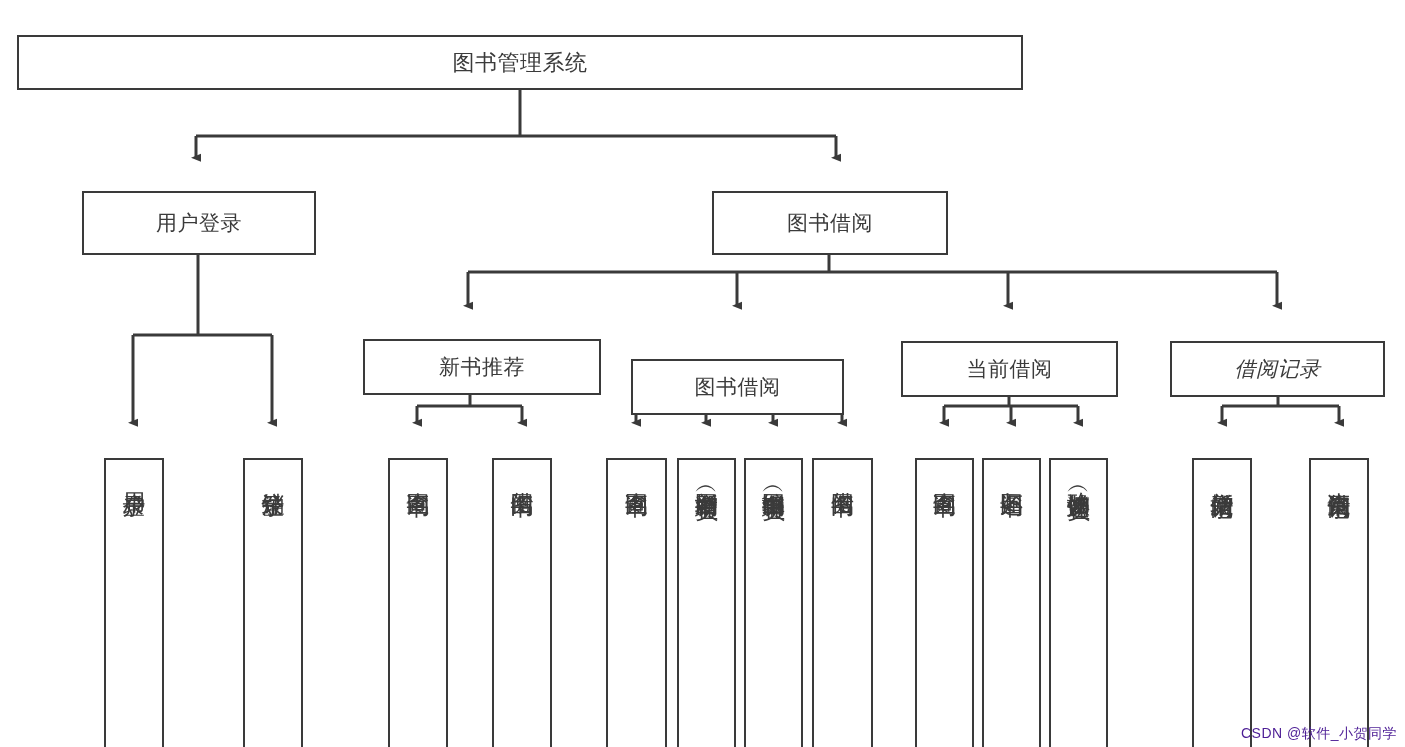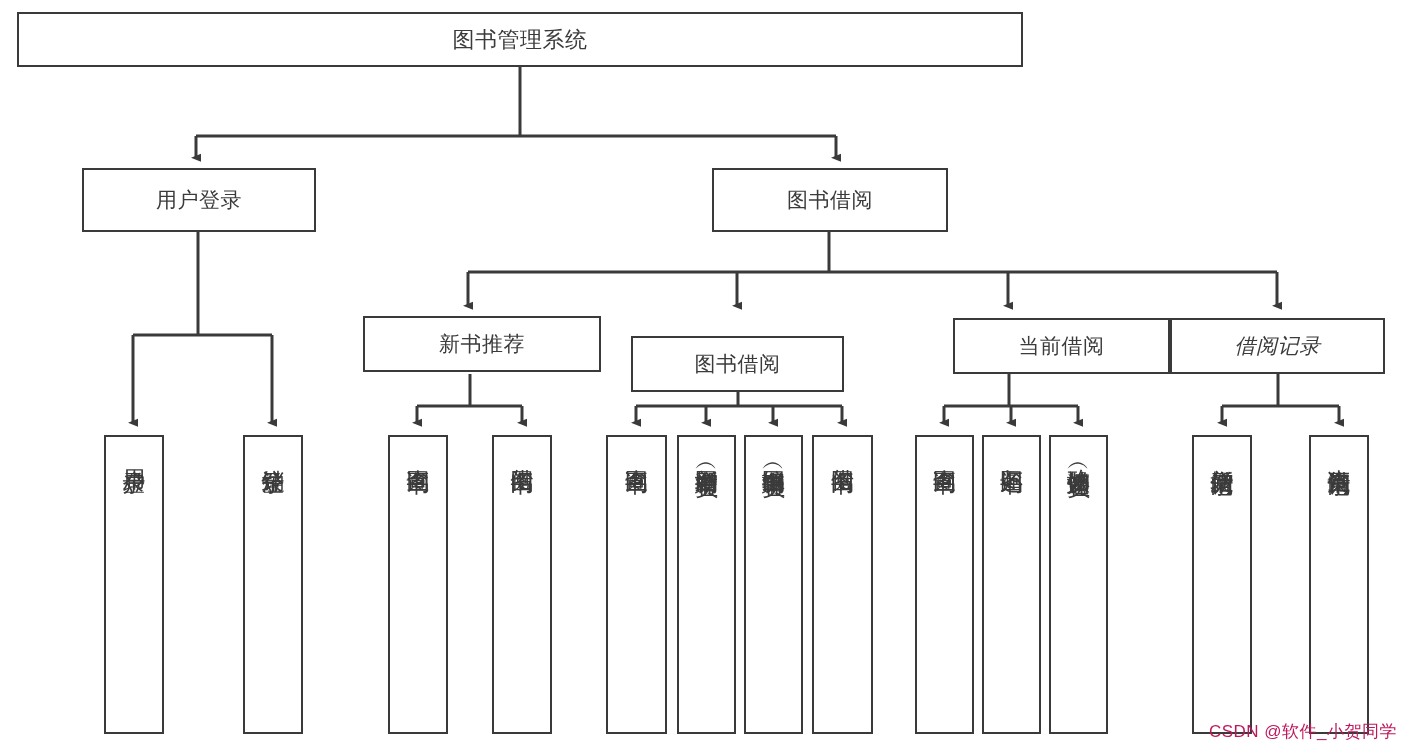--- a/index.html
+++ b/index.html
@@ -27,20 +27,21 @@
   }
   .node {
     position: absolute;
     box-sizing: border-box;
     background: #ffffff;
     border: 2px solid #3a3a3a;
     display: flex;
     align-items: center;
     justify-content: center;
     color: #3b3b3b;
+    margin-top: 23px;
   }
   .node .label {
     display: block;
     text-align: center;
     line-height: 1.18;
     letter-spacing: 0.5px;
     color: #3b3b3b;
   }
   .node.horiz .label {
     writing-mode: horizontal-tb;
@@ -59,22 +60,22 @@
     text-orientation: upright;
     font-size: 23px;
     line-height: 1.08;
     letter-spacing: 1px;
     white-space: nowrap;
   }
   .watermark {
     position: absolute;
     right: 8px;
     bottom: 4px;
-    font-size: 17px;
-    color: #be185d;
+    font-size: 14px;
+    color: #4c1d95;
     letter-spacing: 0.5px;
     white-space: nowrap;
     user-select: none;
   }
 </style>
 </head>
 <body>
 
 <div id="diagram-root">
 
@@ -141,21 +142,21 @@
   </div>
 
   <div class="node horiz" style="left:363px; top:316px; width:238px; height:56px;">
     <span class="label">新书推荐</span>
   </div>
 
   <div class="node horiz" style="left:631px; top:336px; width:213px; height:56px;">
     <span class="label">图书借阅</span>
   </div>
 
-  <div class="node horiz" style="left:953px; top:318px; width:217px; height:56px;">
+  <div class="node horiz" style="left:901px; top:318px; width:217px; height:56px;">
     <span class="label">当前借阅</span>
   </div>
 
   <div class="node horiz" style="left:1170px; top:318px; width:215px; height:56px;font-style:italic;">
     <span class="label">借阅记录</span>
   </div>
 
   <div class="node vert" style="left:104px; top:435px; width:60px; height:299px;">
     <span class="label">用户登录</span>
   </div>

